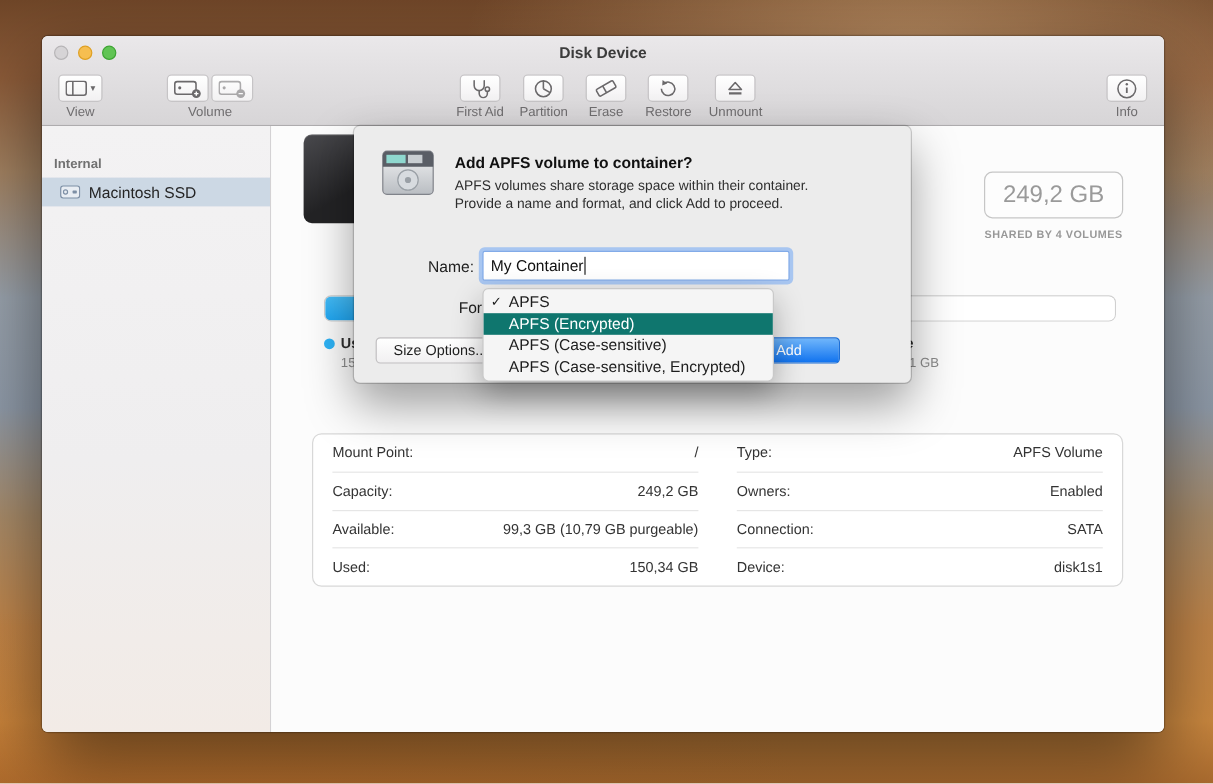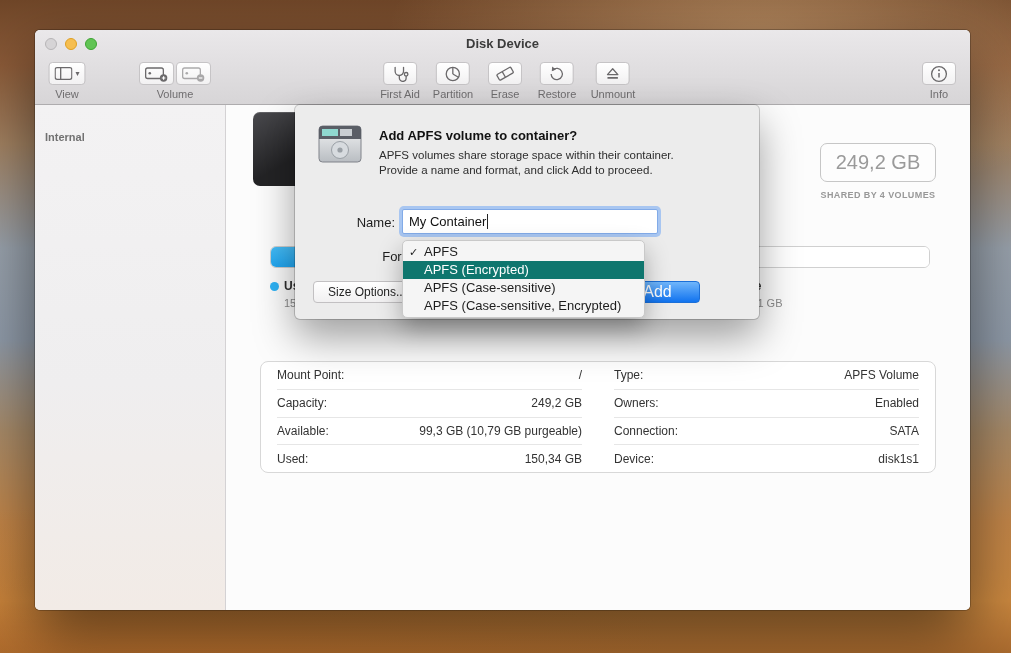--- a/index.html
+++ b/index.html
@@ -51,21 +51,21 @@
   .seg-free{height:100%;flex:1;background:#fff;}
   .legend{position:absolute;top:174px;}
   .lrow{display:flex;align-items:center;}
   .dot{width:9px;height:9px;border-radius:50%;margin-right:5px;box-sizing:border-box;}
   .dot.used{background:#2eb3f6;}
   .dot.free{background:#efefef;border:1px solid #cfcfcf;}
   .llabel{font-size:12px;font-weight:700;color:#2e2e2e;}
   .lvalue{font-size:11px;color:#8b8b8b;margin:4px 0 0 14px;}
   .legend-used{left:44px;}
   .legend-free{left:496px;}
-  .details{position:absolute;left:34px;top:256px;width:676px;height:112px;border:1px solid #d8d8d8;border-radius:8px;
+  .details{position:absolute;left:34px;top:256px;width:676px;height:128px;border:1px solid #d8d8d8;border-radius:8px;
     background:#fff;box-sizing:border-box;display:grid;grid-template-columns:1fr 1fr;column-gap:8px;padding:0 4px;}
   .dcol{padding:0 12px;display:flex;flex-direction:column;}
   .drow{flex:1;display:flex;align-items:center;justify-content:space-between;font-size:12px;color:#333;
     border-bottom:1px solid #e6e6e6;}
   .drow:last-child{border-bottom:none;}
   
   .dialog{position:absolute;left:295px;top:105px;width:464px;height:214px;background:#ececec;border-radius:5px;
     box-shadow:0 0 0 1px rgba(0,0,0,.18),0 18px 40px rgba(0,0,0,.38);z-index:40;}
   .dlg-icon{position:absolute;left:22px;top:16px;}
   .dlg-title{position:absolute;left:84px;top:23px;font-size:13px;font-weight:700;color:#111;}
@@ -74,21 +74,21 @@
   .name-label{left:0;top:110px;}
   .format-label{left:0;top:144px;padding-left:32px;}
   .name-field{position:absolute;left:107px;top:104px;width:256px;height:25px;background:#fff;
     border:1px solid #82abe8;border-radius:2px;box-shadow:0 0 0 3px rgba(100,160,245,.5);box-sizing:border-box;
     display:flex;align-items:center;padding-left:6px;font-size:13px;color:#111;}
   .caret{width:1px;height:15px;background:#222;margin-left:1px;}
   .size-btn{position:absolute;left:18px;top:176px;width:108px;height:22px;background:linear-gradient(#fff,#f1f0f1);
     border:1px solid #c2c0c2;border-radius:4px;font-size:12px;color:#1f1f1f;display:flex;align-items:center;
     justify-content:center;box-sizing:border-box;}
   .add-btn{position:absolute;left:320px;top:176px;width:85px;height:22px;background:linear-gradient(#70b6fb,#1173ef);
-    border:1px solid #1b6fd8;border-radius:4px;font-size:16px;color:#fff;display:flex;align-items:center;
+    border:1px solid #1b6fd8;border-radius:4px;font-size:12px;color:#fff;display:flex;align-items:center;
     justify-content:center;box-sizing:border-box;}
   
   .menu{position:absolute;left:402px;top:240px;width:243px;background:#f5f5f5;border:1px solid #c9c9c9;border-radius:5px;
     box-shadow:0 10px 25px rgba(0,0,0,.3);padding:2px 0;z-index:50;box-sizing:border-box;}
   .menu-item{position:relative;height:18px;line-height:18px;font-size:13px;color:#1d1d1d;padding-left:21px;white-space:nowrap;}
   .menu-item.hl{background:#0f766e;color:#fff;}
   .menu-check{position:absolute;left:6px;top:0;font-size:11px;}
 </style>
 </head>
 <body>
@@ -206,20 +206,28 @@
           </div>
           <div class="tlabel">Info</div>
         </div>
       </div>
     </div>
 
     <div class="content">
 
       <div class="sidebar">
         <div class="side-header">Internal</div>
+        <div class="side-item selected">
+          <svg width="17" height="12" viewBox="0 0 17 12">
+            <rect x="0.6" y="1" width="15.8" height="10" rx="2" fill="#e8edf3" stroke="#7d8fa5"></rect>
+            <circle cx="4.6" cy="6" r="1.7" fill="none" stroke="#7d8fa5"></circle>
+            <rect x="10.5" y="4.8" width="3.5" height="2.4" rx="0.5" fill="#7d8fa5"></rect>
+          </svg>
+          <span>Macintosh SSD</span>
+        </div>
       </div>
 
       <div class="main">
         <div class="drive-photo"></div>
 
         <div class="cap-box">
           <span>249,2 GB</span>
         </div>
         <div class="cap-sub">SHARED BY 4 VOLUMES</div>
 

